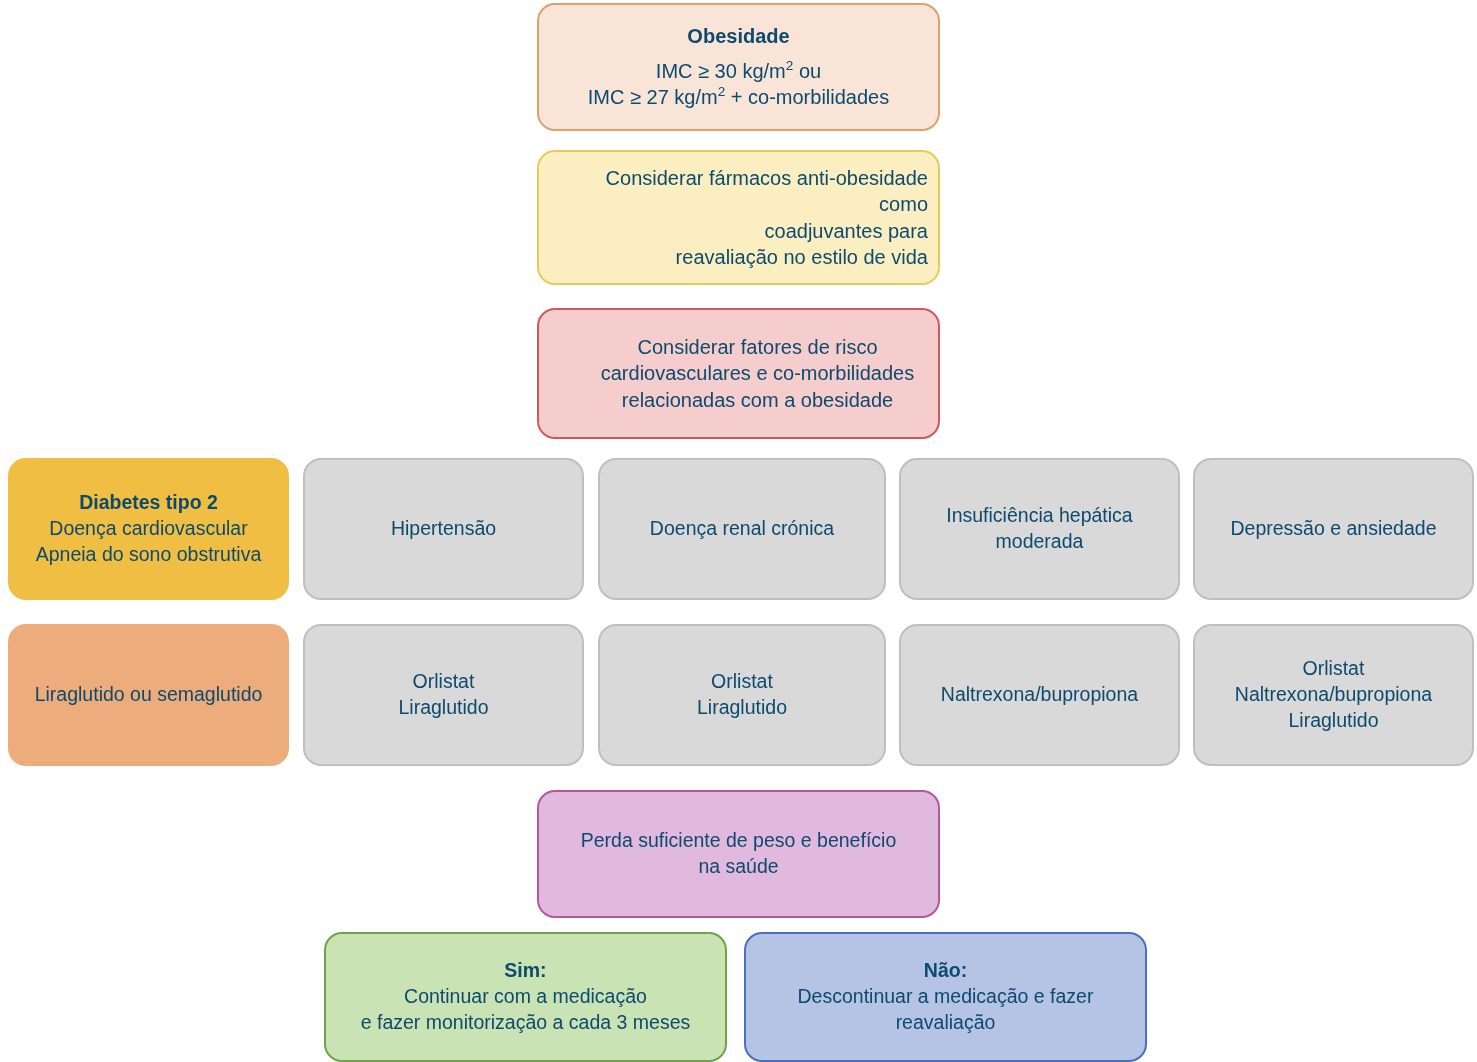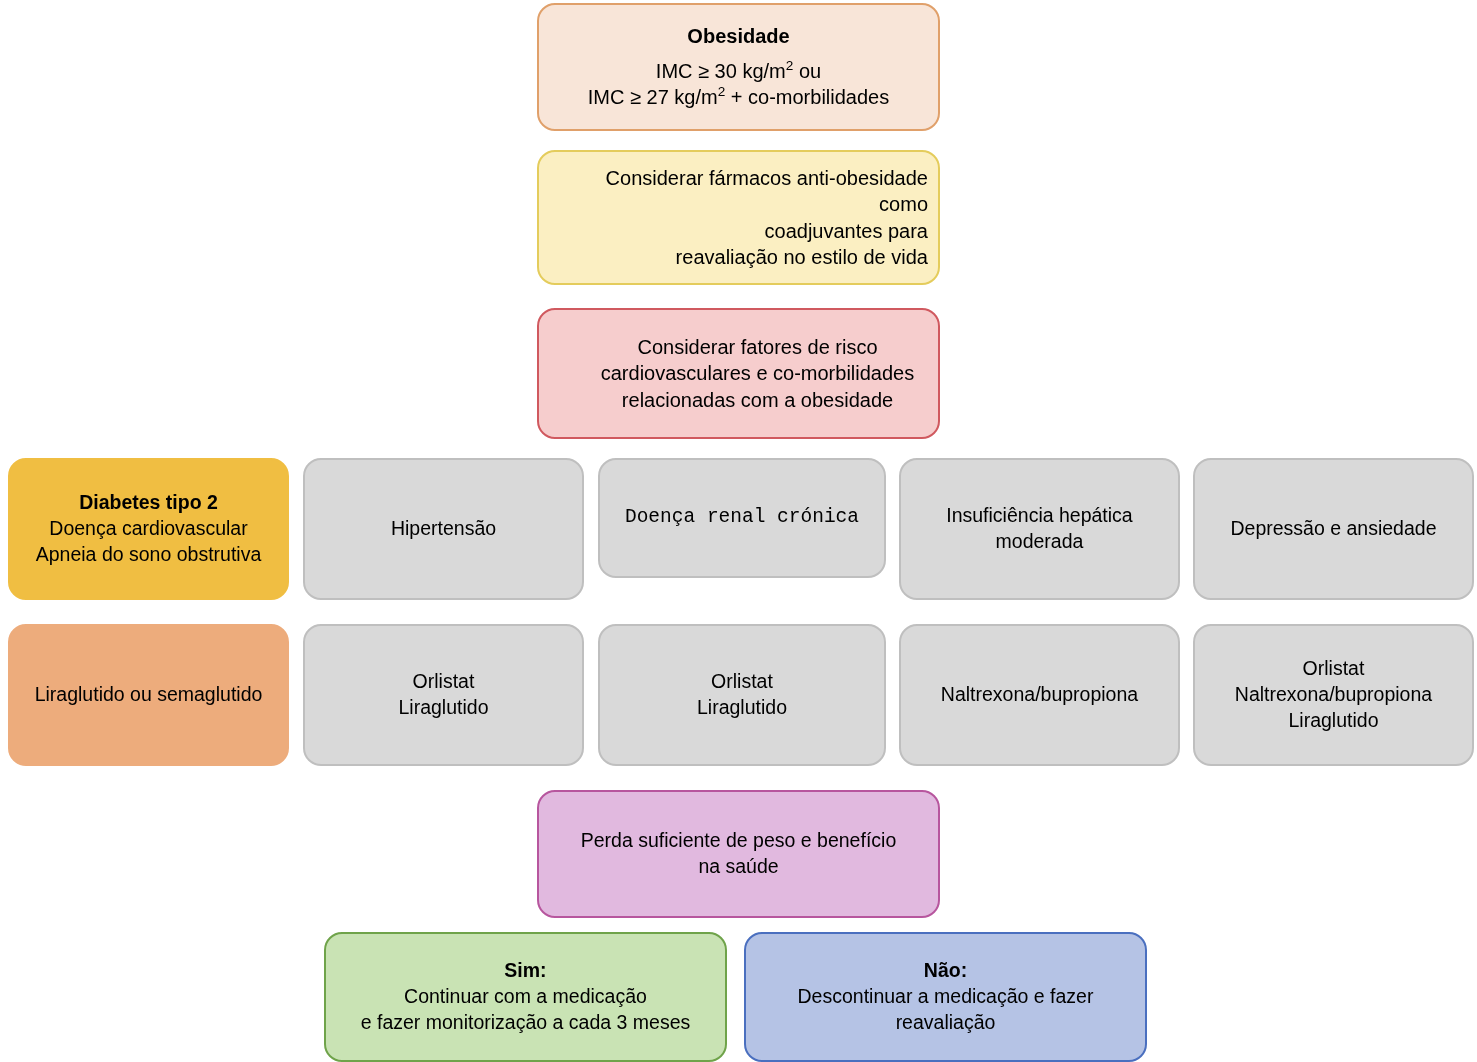--- a/index.html
+++ b/index.html
@@ -22,21 +22,21 @@
     position: absolute;
     box-sizing: border-box;
     display: flex;
     align-items: center;
     justify-content: center;
     text-align: center;
     border-radius: 18px;
     border-style: solid;
     border-width: 2px;
     line-height: 1.32;
-    color: #000000;
+    color: #0c4a6e;
     padding: 6px 10px;
   }
   .node .txt {
     width: 100%;
     display: block;
   }
   .ttl {
     font-weight: bold;
     display: block;
   }
@@ -54,21 +54,21 @@
   .c-green   { background: #C9E3B4; border-color: #6FA34A; }
   .c-blue    { background: #B5C3E5; border-color: #4A6FBF; }
 
   
   .n-obesity      { left: 537px; top: 3px;   width: 403px; height: 128px; font-size: 20px; }
   .n-consider     { left: 537px; top: 150px; width: 403px; height: 135px; font-size: 20px; }
   .n-risk         { left: 537px; top: 308px; width: 403px; height: 131px; font-size: 20px; padding-left: 48px; }
 
   .n-r1c0 { left: 8px;    top: 458px; width: 281px; height: 142px; font-size: 19.5px; }
   .n-r1c1 { left: 303px;  top: 458px; width: 281px; height: 142px; font-size: 19.5px; }
-  .n-r1c2 { left: 598px;  top: 458px; width: 288px; height: 120px; font-size: 19.5px; font-family: Liberation Mono, monospace; }
+  .n-r1c2 { left: 598px;  top: 458px; width: 288px; height: 142px; font-size: 19.5px; }
   .n-r1c3 { left: 899px;  top: 458px; width: 281px; height: 142px; font-size: 19.5px; }
   .n-r1c4 { left: 1193px; top: 458px; width: 281px; height: 142px; font-size: 19.5px; }
 
   .n-r2c0 { left: 8px;    top: 624px; width: 281px; height: 142px; font-size: 19.5px; }
   .n-r2c1 { left: 303px;  top: 624px; width: 281px; height: 142px; font-size: 19.5px; }
   .n-r2c2 { left: 598px;  top: 624px; width: 288px; height: 142px; font-size: 19.5px; }
   .n-r2c3 { left: 899px;  top: 624px; width: 281px; height: 142px; font-size: 19.5px; }
   .n-r2c4 { left: 1193px; top: 624px; width: 281px; height: 142px; font-size: 19.5px; }
 
   .n-outcome { left: 537px; top: 790px; width: 403px; height: 128px; font-size: 19.5px; }

